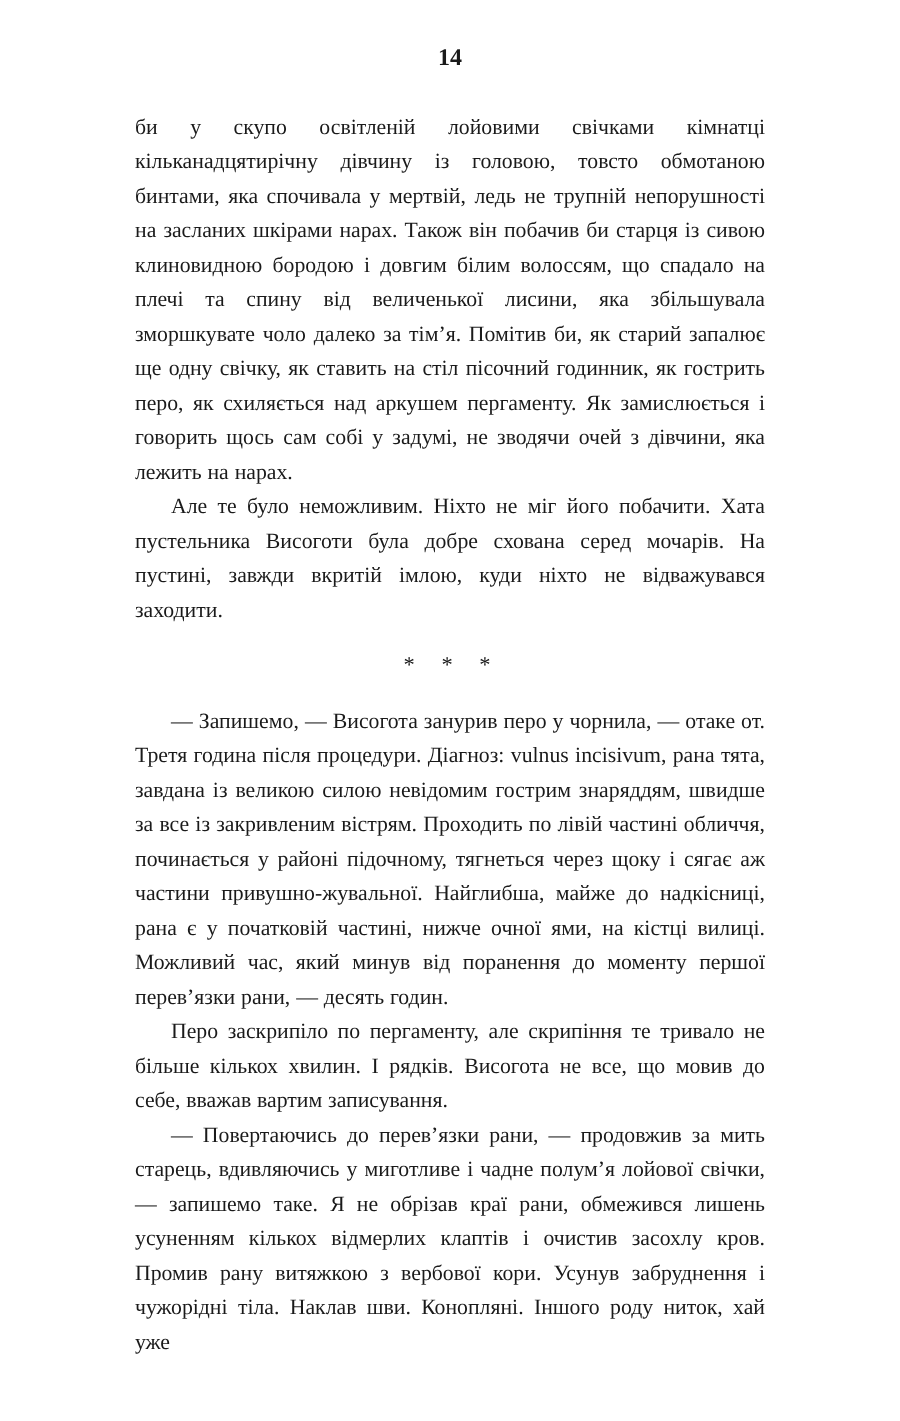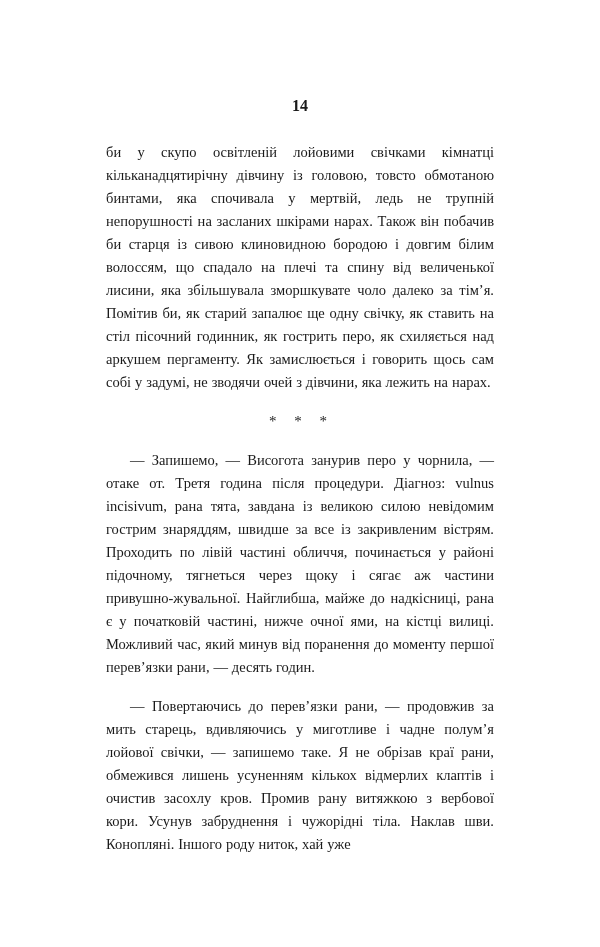--- a/index.html
+++ b/index.html
@@ -8,32 +8,32 @@
     background: #ffffff;
   }
   .page {
     position: relative;
     width: 600px;
     height: 947px;
     box-sizing: border-box;
     background: #ffffff;
     color: #1a1a1a;
     font-family: "Liberation Serif", "DejaVu Serif", serif;
-    padding: 97px 90px 0 90px;
+    padding: 30px 90px 0 90px;
     overflow: hidden;
   }
   .page-number {
     text-align: center;
     font-size: 16px;
     font-weight: 600;
     color: #1a1a1a;
     margin-bottom: 26px;
   }
   .page-body p {
-    margin: 16px;
+    margin: 0;
     font-size: 14.5px;
     line-height: 23px;
     text-align: justify;
     word-spacing: 0.02em;
   }
   .page-body p.indent {
     text-indent: 24px;
   }
   .italic {
   }
@@ -46,17 +46,19 @@
     word-spacing: 6px;
   }
 </style>
 </head>
 <body>
 
 <div class="page">
   <div class="page-number">14</div>
   <main class="page-body" id="page-body">
       <p class="para"><span>би у скупо освітленій лойовими свічками кімнатці кільканадцятирічну дівчину із головою, товсто обмотаною бинтами, яка спочивала у мертвій, ледь не трупній непорушності на засланих шкірами нарах. Також він побачив би старця із сивою клиновидною бородою і довгим білим волоссям, що спадало на плечі та спину від величенької лисини, яка збільшувала зморшкувате чоло далеко за тім’я. Помітив би, як старий запалює ще одну свічку, як ставить на стіл пісочний годинник, як гострить перо, як схиляється над аркушем пергаменту. Як замислюється і говорить щось сам собі у задумі, не зводячи очей з дівчини, яка лежить на нарах.</span></p>
+      <p class="para indent"><span>Але те було неможливим. Ніхто не міг його побачити. Хата пустельника Висоготи була добре схована серед мочарів. На пустині, завжди вкритій імлою, куди ніхто не відважувався заходити.</span></p>
       <div class="separator">* * *</div>
       <p class="para indent"><span>— Запишемо, — Висогота занурив перо у чорнила, — отаке от. Третя година після процедури. Діагноз: </span><span class="italic">vulnus incisivum</span><span>, рана тята, завдана із великою силою невідомим гострим знаряддям, швидше за все із закривленим вістрям. Проходить по лівій частині обличчя, починається у районі підочному, тягнеться через щоку і сягає аж частини привушно-жувальної. Найглибша, майже до надкісниці, рана є у початковій частині, нижче очної ями, на кістці вилиці. Можливий час, який минув від поранення до моменту першої перев’язки рани, — десять годин.</span></p>
+      <p class="para indent"><span>Перо заскрипіло по пергаменту, але скрипіння те тривало не більше кількох хвилин. І рядків. Висогота не все, що мовив до себе, вважав вартим записування.</span></p>
       <p class="para indent"><span>— Повертаючись до перев’язки рани, — продовжив за мить старець, вдивляючись у миготливе і чадне полум’я лойової свічки, — запишемо таке. Я не обрізав краї рани, обмежився лишень усуненням кількох відмерлих клаптів і очистив засохлу кров. Промив рану витяжкою з вербової кори. Усунув забруднення і чужорідні тіла. Наклав шви. Конопляні. Іншого роду ниток, хай уже</span></p>
     </main>
 </div>
 
 </body></html>

